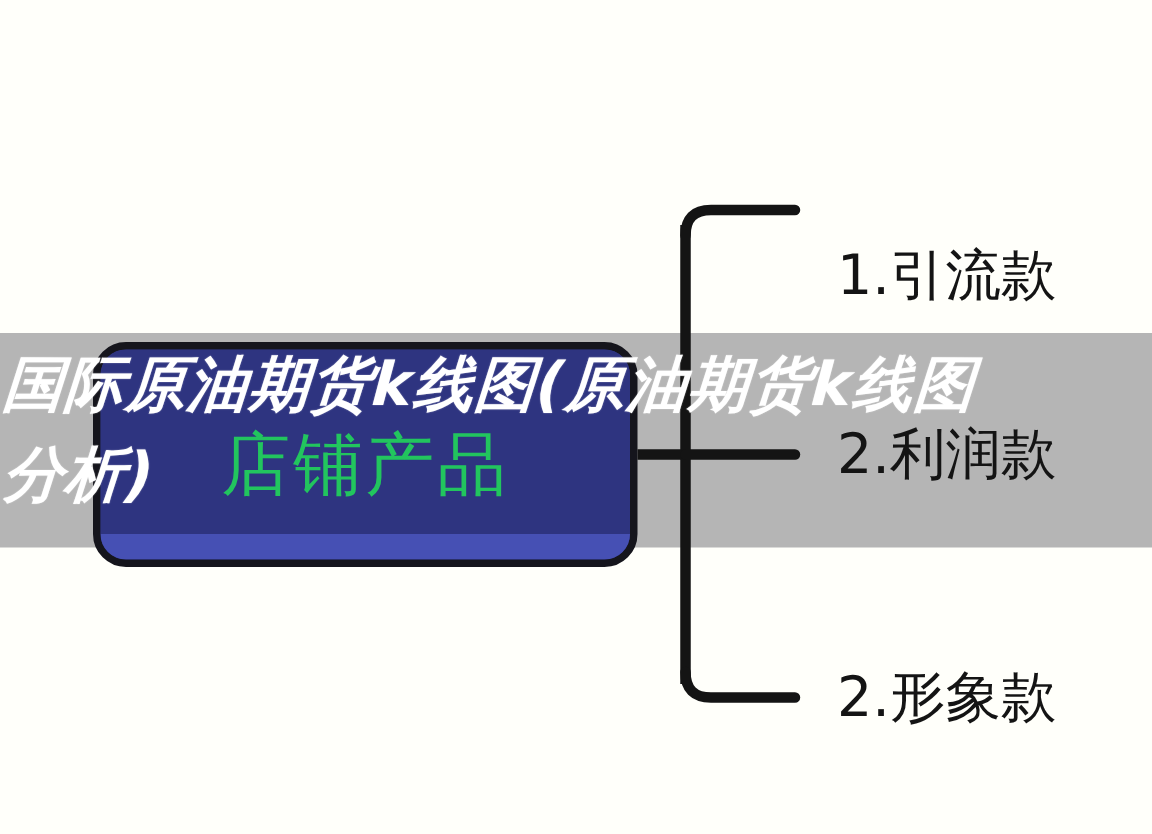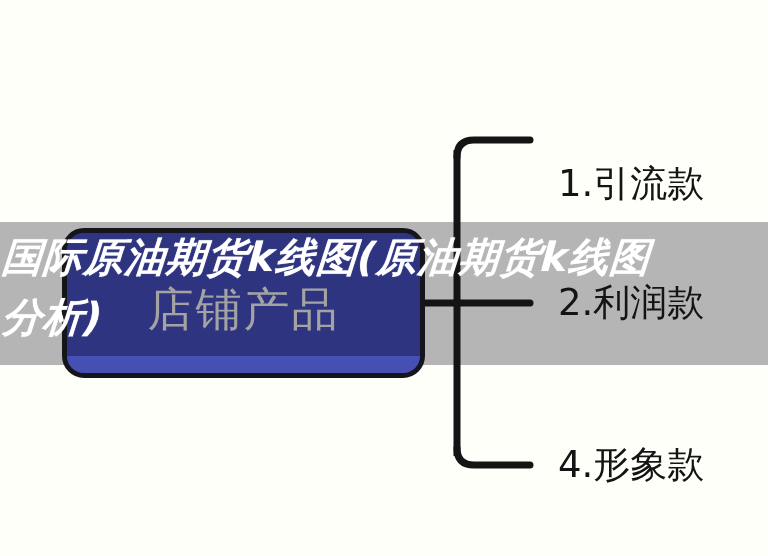--- a/index.html
+++ b/index.html
@@ -61,21 +61,21 @@
                 #4650b4 100%);
   }
   .root-node-label {
     position: absolute;
     left: 0;
     right: 0;
     top: 50px;
     text-align: center;
     font-size: 46px;
     line-height: 52px;
-    color: #a3a3a3;
+    color: #22c55e;
     font-family: "DejaVu Sans", "Liberation Sans", sans-serif;
     letter-spacing: 2px;
     white-space: nowrap;
   }
 
   
   .connectors {
     position: absolute;
     left: 0;
     top: 0;
@@ -144,20 +144,20 @@
     <line x1="425" y1="303" x2="457" y2="303" stroke="#141414" stroke-width="7" stroke-linecap="butt"></line>
 
     <path d="M 457 157 Q 457 140 474 140 L 530 140" fill="none" stroke="#141414" stroke-width="7" stroke-linecap="round"></path>
     <line x1="457" y1="150" x2="457" y2="456" stroke="#141414" stroke-width="7" stroke-linecap="butt"></line>
     <line x1="457" y1="303" x2="530" y2="303" stroke="#141414" stroke-width="7" stroke-linecap="round"></line>
     <path d="M 457 448 Q 457 465 474 465 L 530 465" fill="none" stroke="#141414" stroke-width="7" stroke-linecap="round"></path>
   </svg>
 
   <div class="branch-label b1">1.引流款</div>
   <div class="branch-label b2">2.利润款</div>
-  <div class="branch-label b3">4.形象款</div>
+  <div class="branch-label b3">2.形象款</div>
 
   <div class="watermark">
     <span class="wm-line l1">国际原油期货k线图(原油期货k线图</span>
     <span class="wm-line l2">分析)</span>
   </div>
 
 </div>
 
 </body></html>

